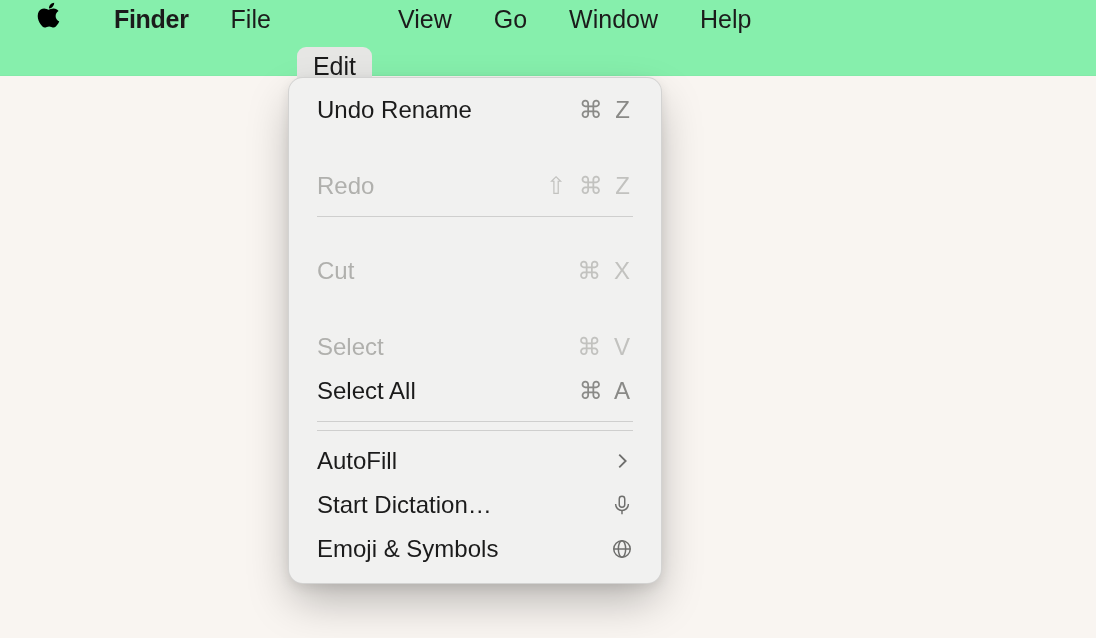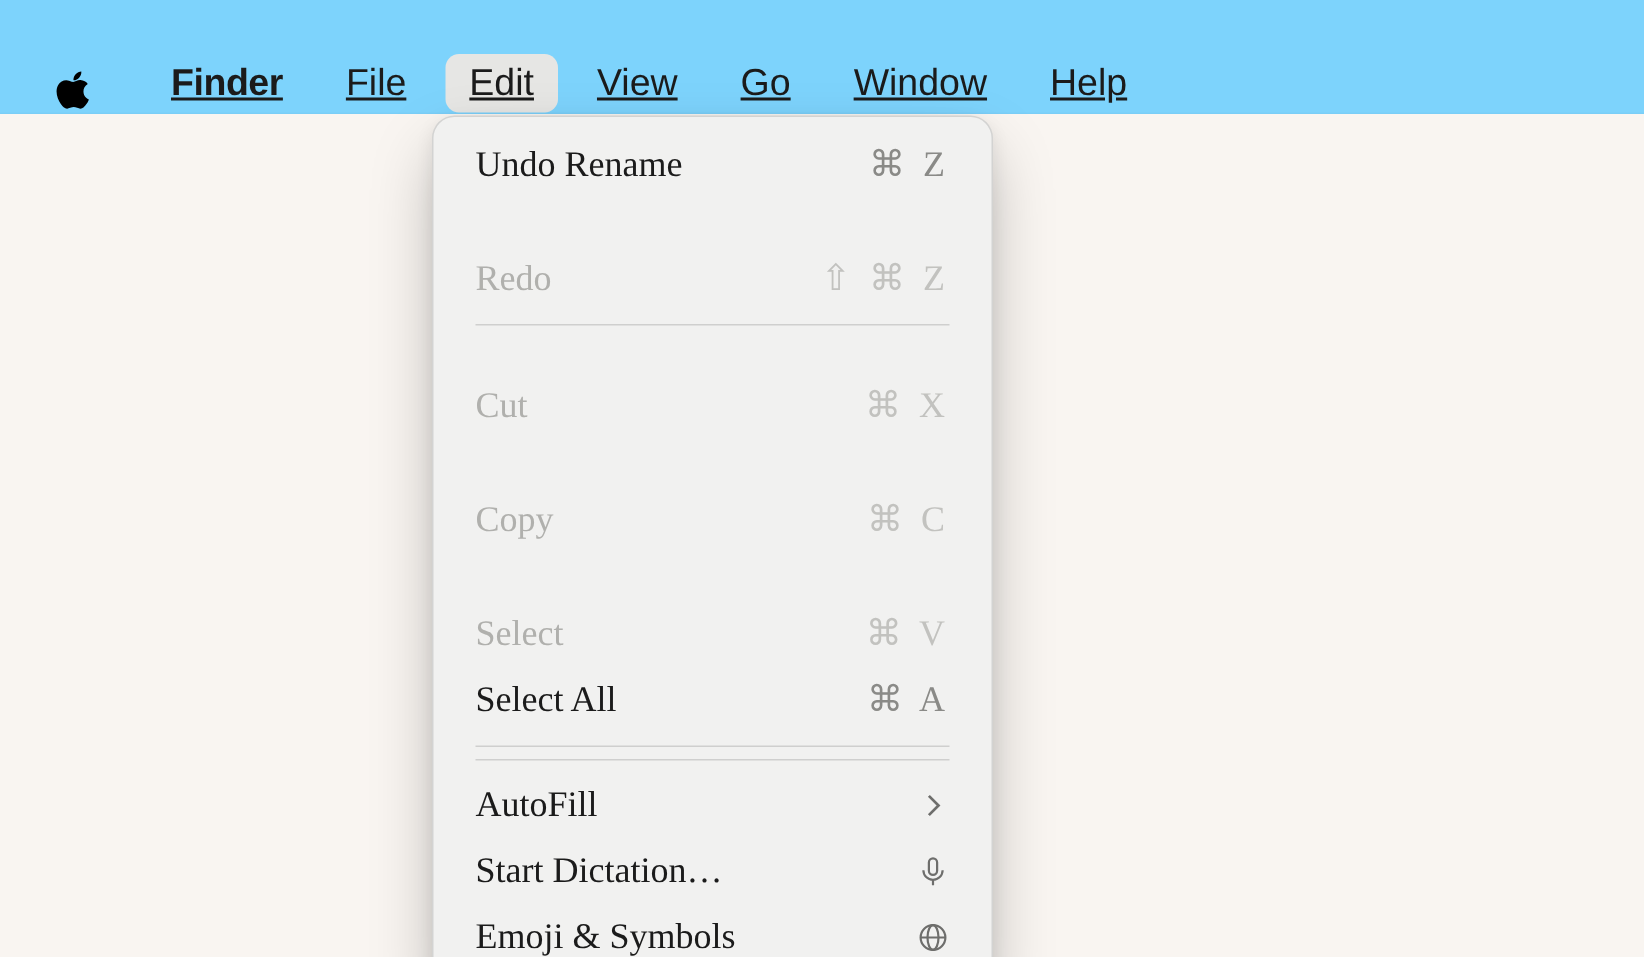--- a/index.html
+++ b/index.html
@@ -6,26 +6,25 @@
     html,body{width:1096px;height:638px;overflow:hidden;}
     body{
       font-family:-apple-system,"SF Pro Text","Helvetica Neue",Arial,sans-serif;
       background:#f9f5f1;
       color:#1b1b1b;
       -webkit-font-smoothing:antialiased;
     }
     
     .menubar{
       height:76px;
-      background:#7dd3fc;
+      background:#86efac;
       border-bottom:1px solid rgba(0,0,0,.02);
       display:flex;
-      align-items:flex-end;
+      align-items:flex-start;
       padding-left:34px;
-      text-decoration:underline;
     }
     .apple-logo{
       width:30px;height:30px;
       display:flex;align-items:center;justify-content:center;
       margin-right:34px;
     }
     .apple-logo svg{width:26px;height:30px;fill:#000;}
     .menubar-item{
       font-size:25px;
       padding:7px 16px;
@@ -49,21 +48,20 @@
       padding:10px 0 12px;
     }
     .dd-item{
       display:flex;
       align-items:center;
       justify-content:space-between;
       padding:6px 28px 6px 28px;
       font-size:24px;
       line-height:32px;
       cursor:default;
-      font-family:Liberation Serif, serif;
     }
     .dd-item.disabled{color:#b0b0ad;margin-top:32px;}
     .dd-item.disabled .sc{color:#c2c2bf;}
     .sc{
       color:#8a8a87;
       font-size:24px;
       letter-spacing:3px;
       display:flex;
       align-items:center;
       gap:0;
@@ -109,24 +107,20 @@
     <span class="sc">⇧ ⌘ Z</span>
   </div>
 
   <div class="dd-sep"></div>
 
   <div class="dd-item disabled">
     <span>Cut</span>
     <span class="sc">⌘ X</span>
   </div>
   <div class="dd-item disabled">
-    <span>Copy</span>
-    <span class="sc">⌘ C</span>
-  </div>
-  <div class="dd-item disabled">
     <span>Select</span>
     <span class="sc">⌘ V</span>
   </div>
   <div class="dd-item">
     <span>Select All</span>
     <span class="sc">⌘ A</span>
   </div>
 
   <div class="dd-sep"></div>
 

